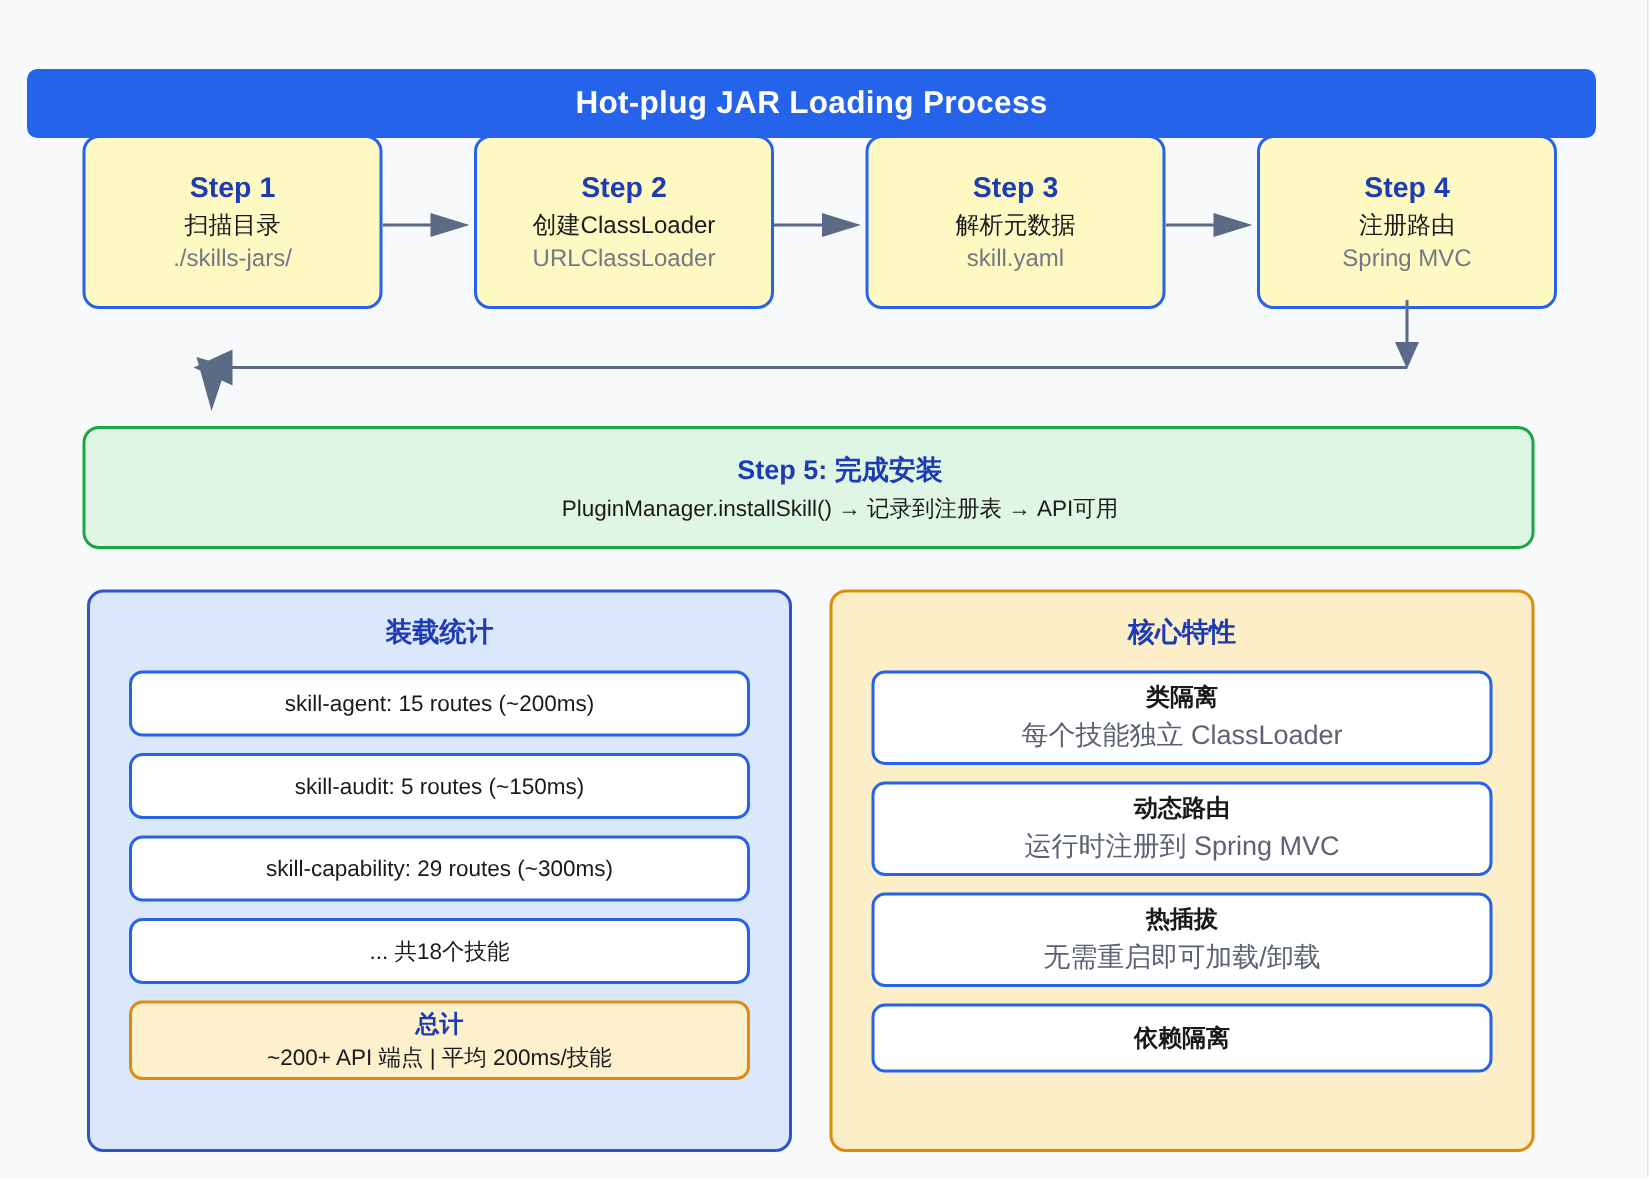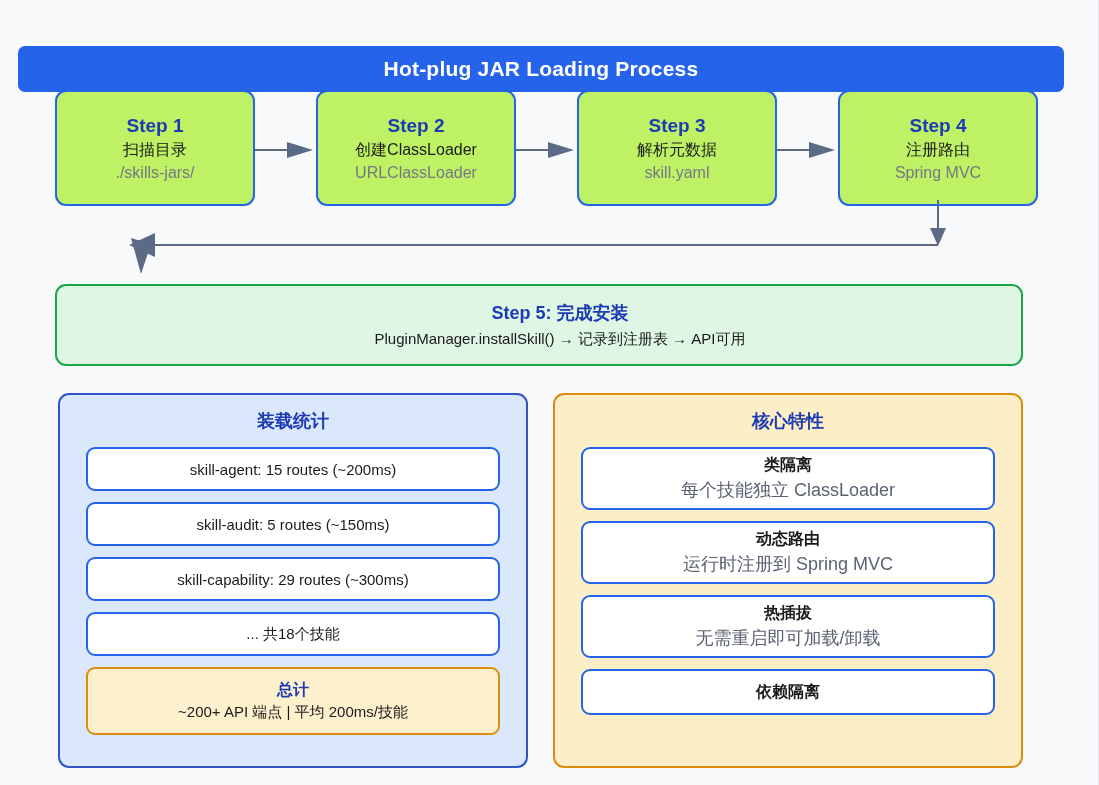--- a/index.html
+++ b/index.html
@@ -47,21 +47,21 @@
     left: 55px;
     top: 90px;
     width: 978px;
     height: 116px;
   }
   .step-box {
     position: absolute;
     top: 0;
     width: 200px;
     height: 116px;
-    background: #bef264;
+    background: #fef9c3;
     border: 2px solid #2563eb;
     border-radius: 11px;
     display: flex;
     flex-direction: column;
     align-items: center;
     justify-content: center;
     gap: 3px;
   }
   .step-box.s1 { left: 0px; }
   .step-box.s2 { left: 261px; }
@@ -176,21 +176,21 @@
   .stat-text {
     color: #1a1a1a;
     font-size: 15px;
   }
 
   .total-card {
     background: #fdf0cd;
     border: 2px solid #d98e10;
     border-radius: 9px;
     width: 100%;
-    height: 68px;
+    height: 53px;
     margin-top: 6px;
     display: flex;
     flex-direction: column;
     align-items: center;
     justify-content: center;
     gap: 2px;
   }
   .total-title {
     color: #1d3bb3;
     font-size: 16px;

